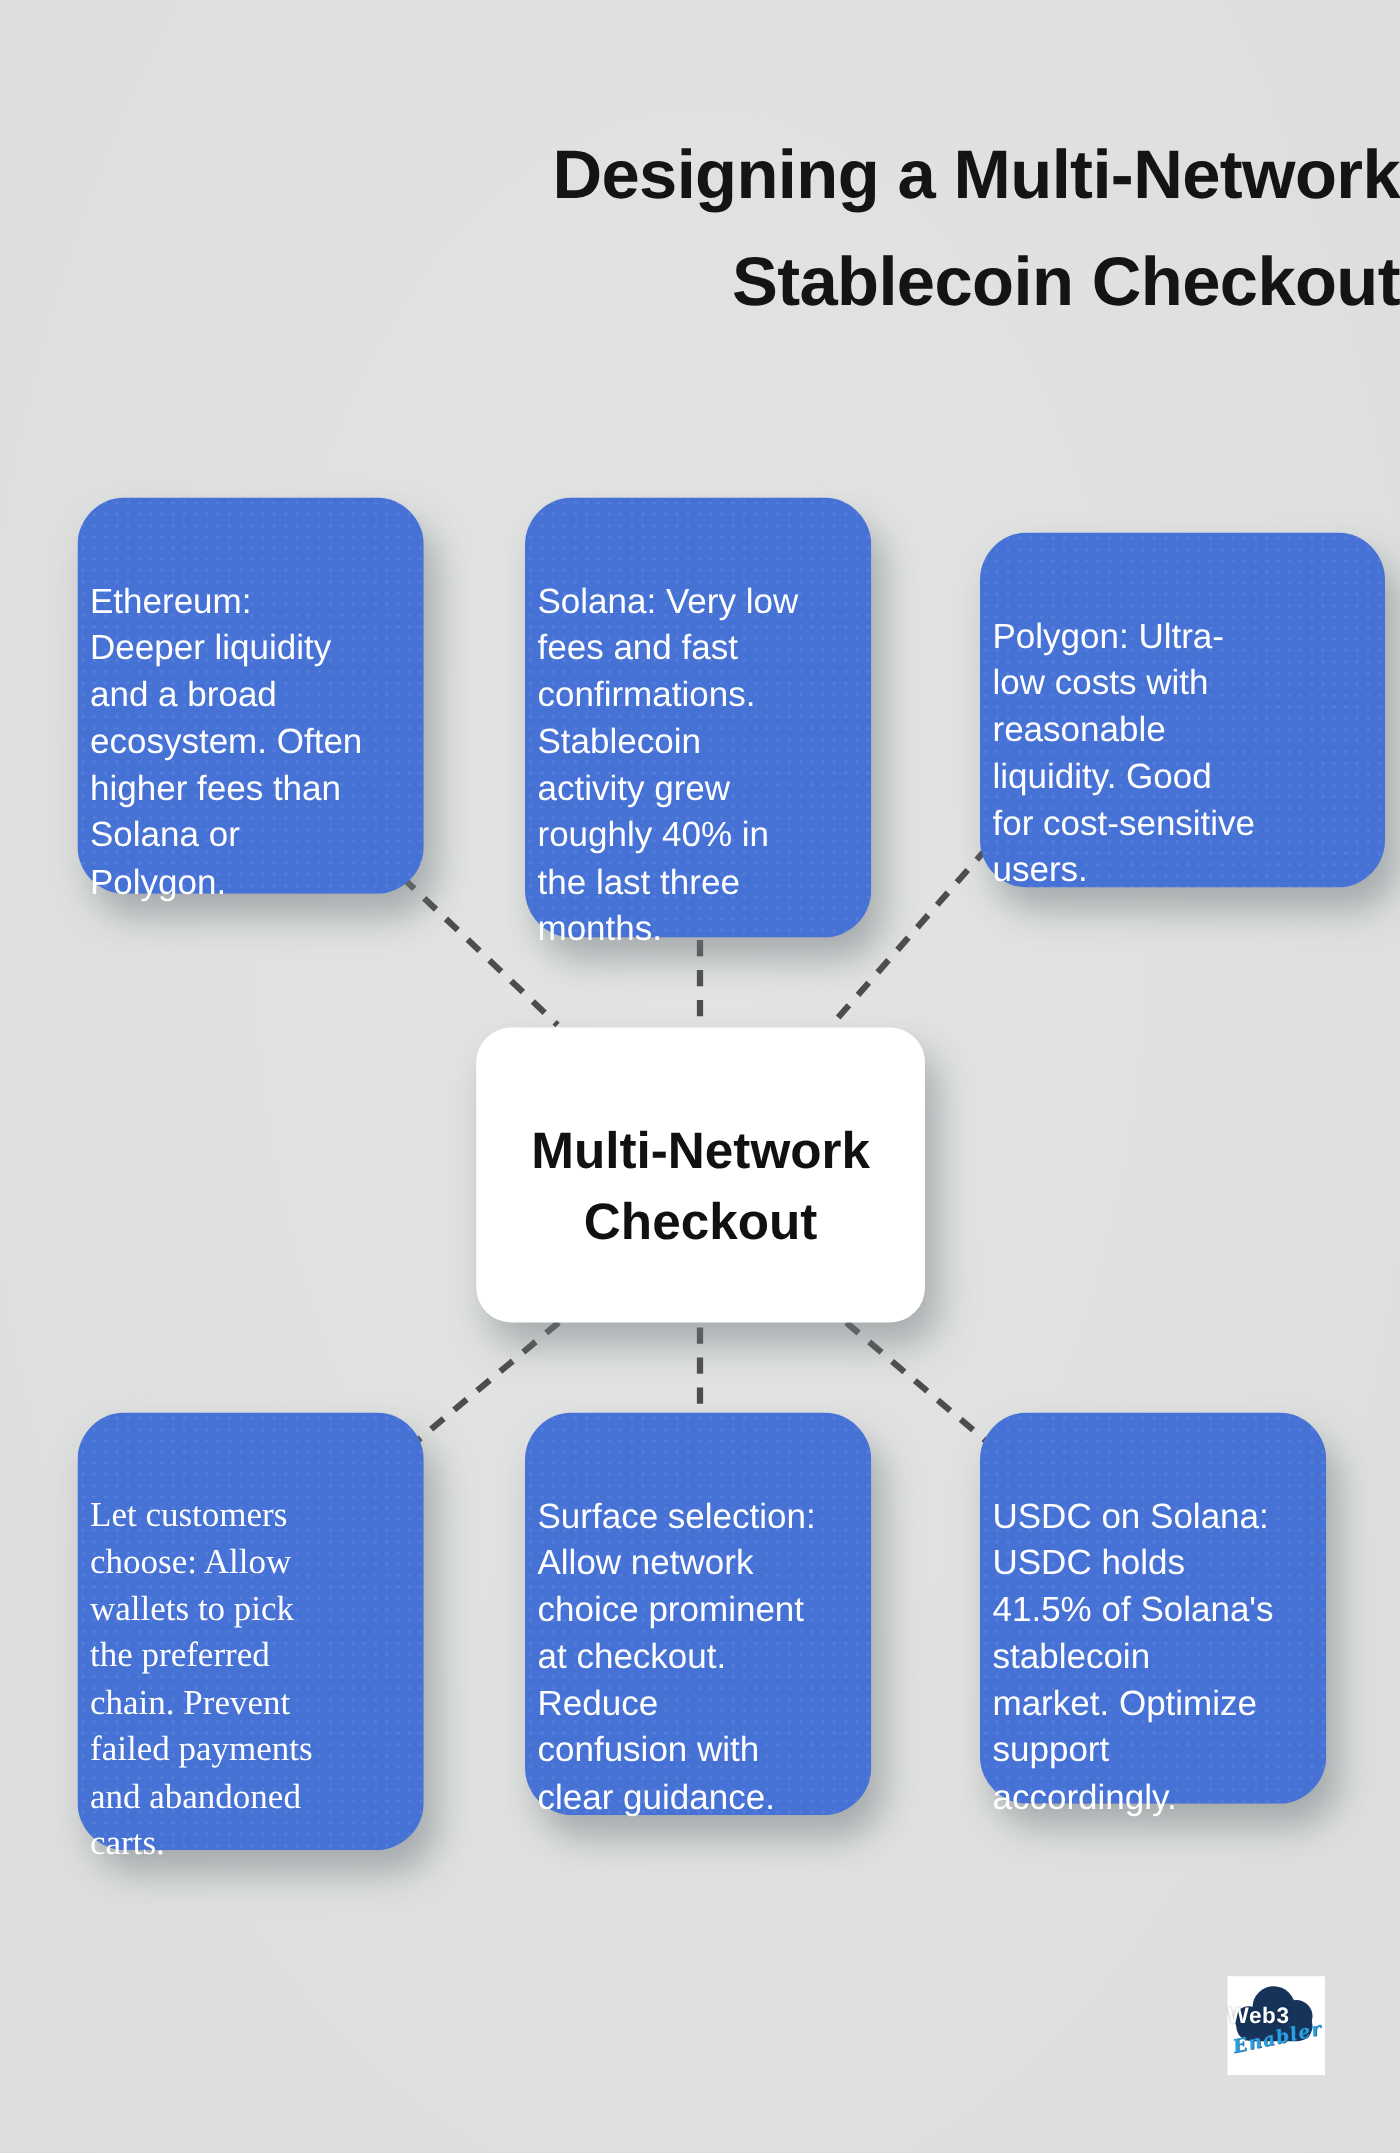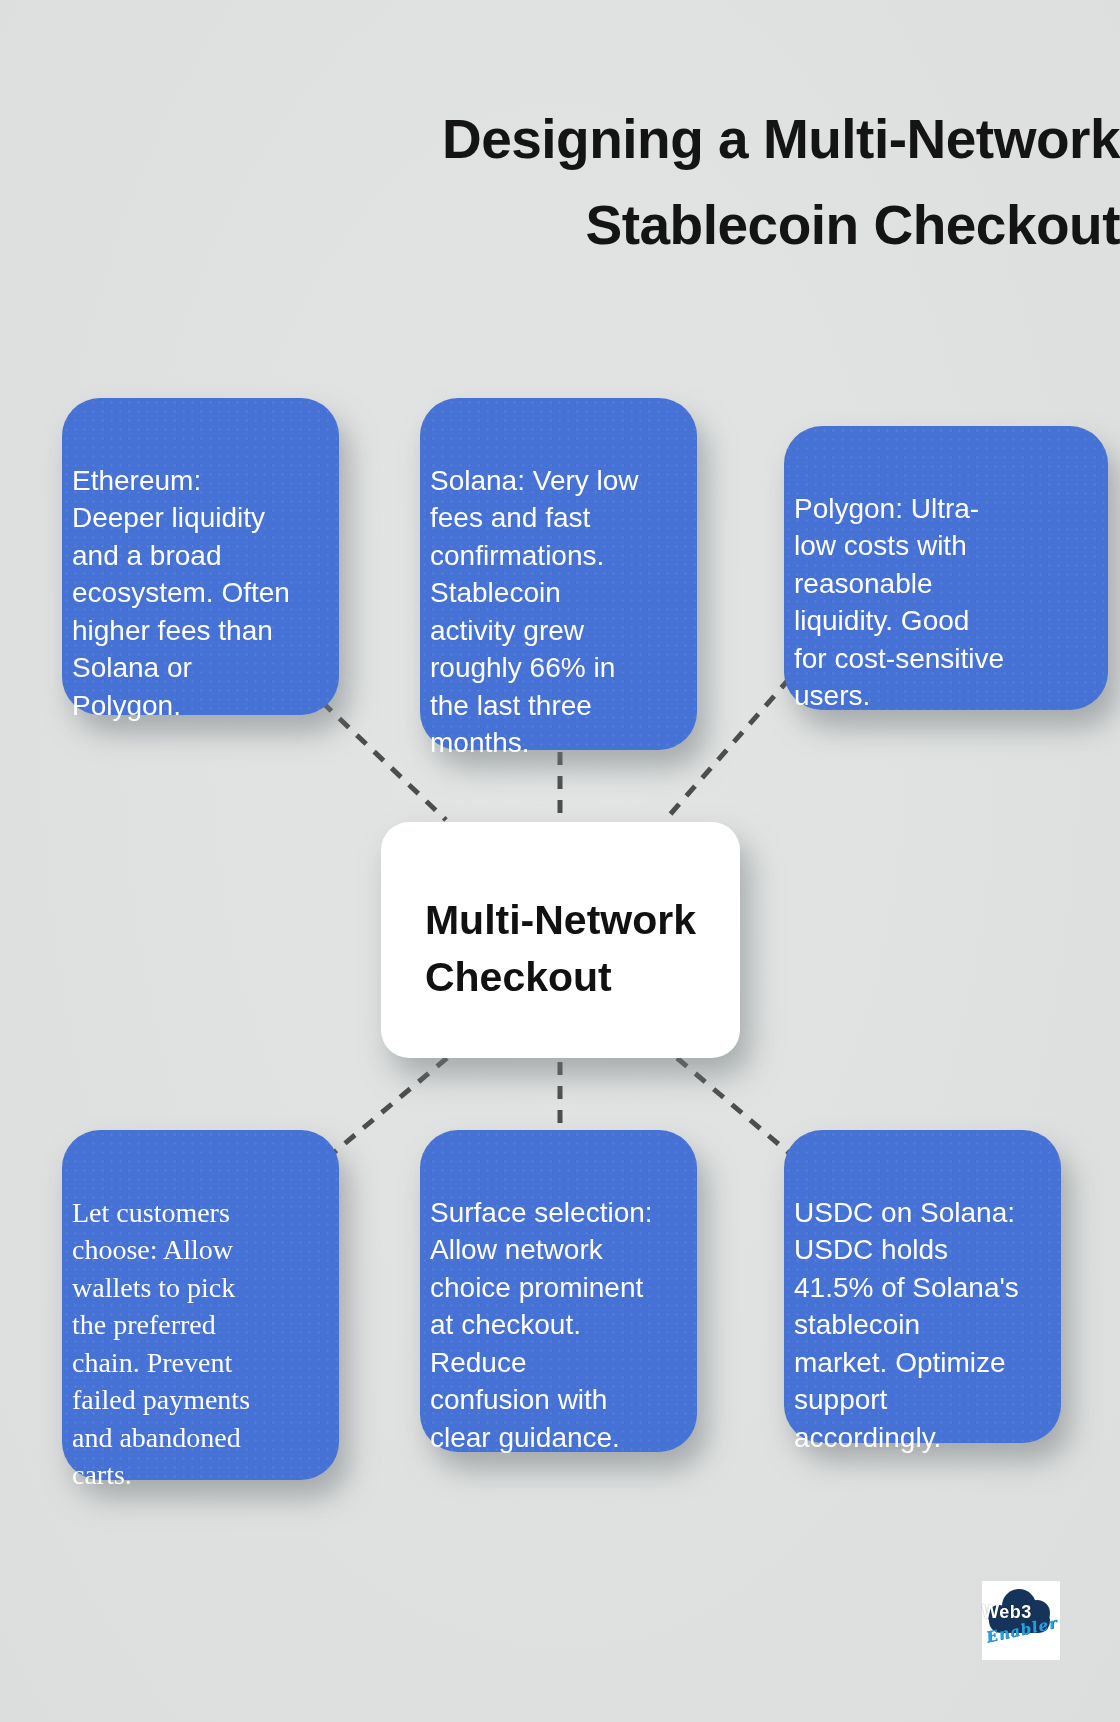--- a/index.html
+++ b/index.html
@@ -74,20 +74,21 @@
     box-shadow: 10px 18px 30px rgba(118,126,129,0.55);
     display: flex;
     align-items: center;
     justify-content: center;
   }
   .center-box .center-label {
     font-size: 41px;
     line-height: 57px;
     font-weight: 700;
     color: #111111;
+    text-align: center;
     white-space: pre-line;
     margin-top: 18px;
   }
   .logo {
     position: absolute;
     z-index: 4;
     left: 982px;
     top: 1581px;
     width: 78px;
     height: 79px;
@@ -148,21 +149,21 @@
 Solana or
 Polygon.</span>
   </div>
 
   <div class="card card-solana">
     <span>Solana: Very low
 fees and fast
 confirmations.
 Stablecoin
 activity grew
-roughly 66% in
+roughly 40% in
 the last three
 months.</span>
   </div>
 
   <div class="card card-polygon">
     <span>Polygon: Ultra-
 low costs with
 reasonable
 liquidity. Good
 for cost-sensitive

